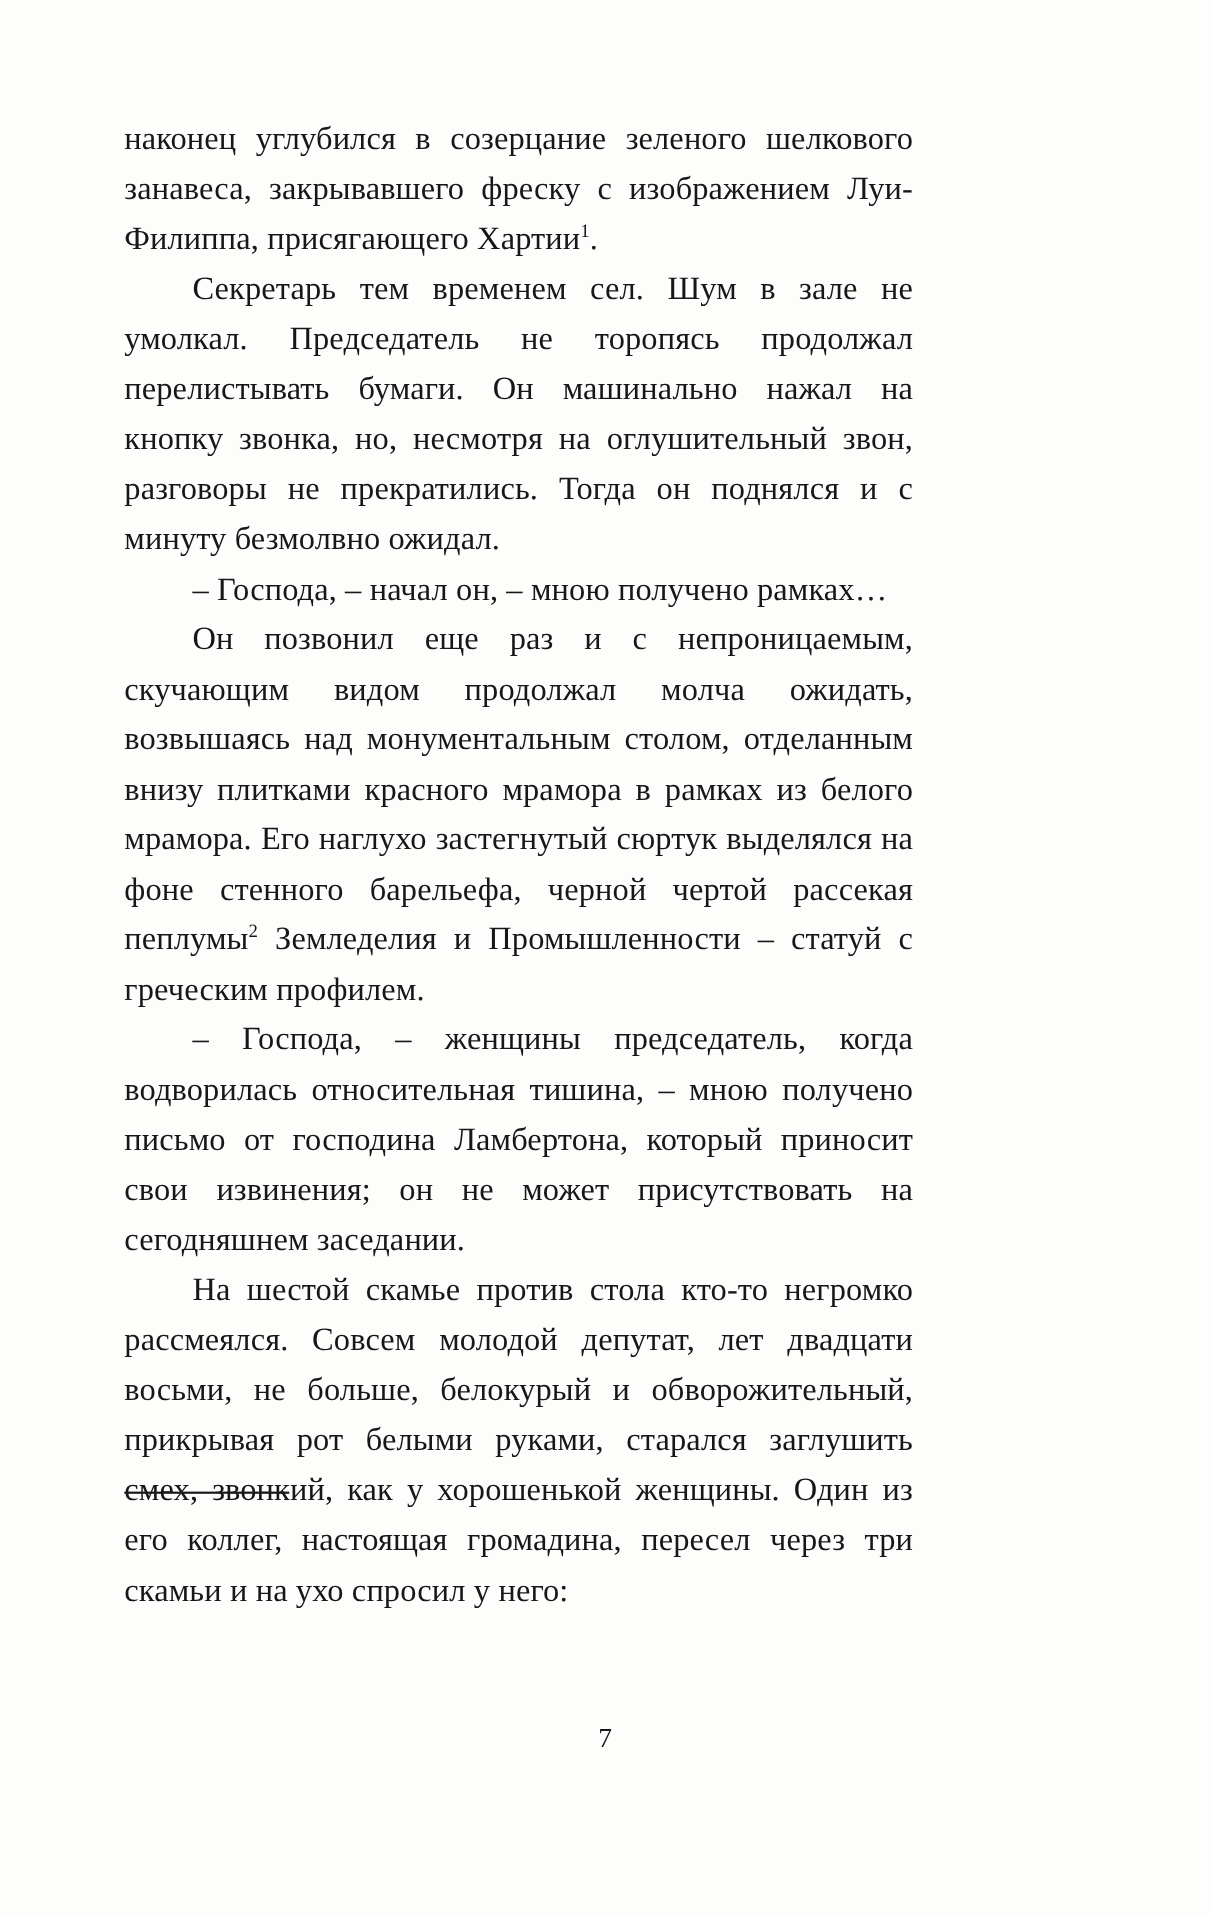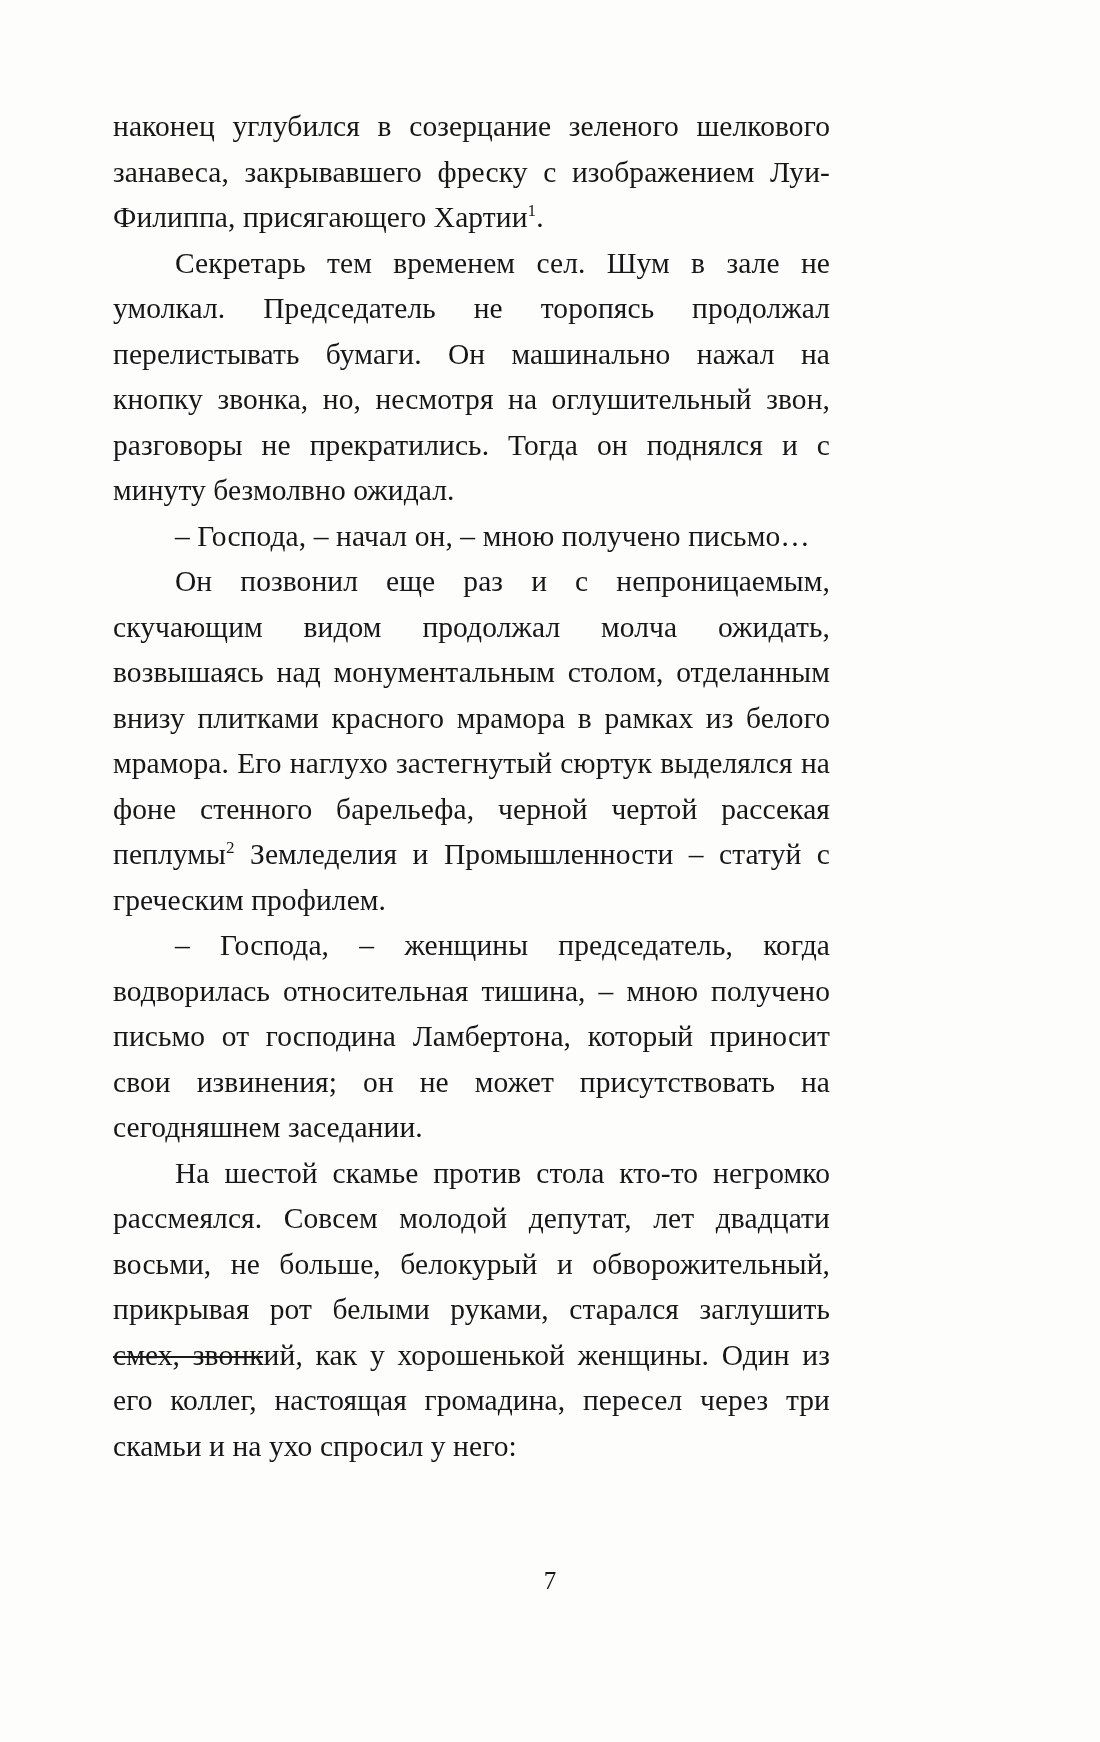--- a/index.html
+++ b/index.html
@@ -104,21 +104,21 @@
 <body>
 
 <div class="page">
 
   <div class="text-block">
 
     <p class="para cont"><span>наконец углубился в созерцание зеленого шелкового занавеса, закрывавшего фреску с изображением Луи-Филиппа, присягающего Хартии</span><sup class="fn">1</sup><span>.</span></p>
 
     <p class="para">Секретарь тем временем сел. Шум в зале не умолкал. Председатель не торопясь продолжал перелистывать бумаги. Он машинально нажал на кнопку звонка, но, несмотря на оглушительный звон, разговоры не прекратились. Тогда он поднялся и с минуту безмолвно ожидал.</p>
 
-    <p class="para">– Господа, – начал он, – мною получено письмо…</p>
+    <p class="para">– Господа, – начал он, – мною получено рамках…</p>
 
     <p class="para"><span>Он позвонил еще раз и с непроницаемым, скучающим видом продолжал молча ожидать, возвышаясь над монументальным столом, отделанным внизу плитками красного мрамора в рамках из белого мрамора. Его наглухо застегнутый сюртук выделялся на фоне стенного барельефа, черной чертой рассекая пеплумы</span><sup class="fn">2</sup><span> Земледелия и Промышленности – статуй с греческим профилем.</span></p>
 
     <p class="para">– Господа, – женщины председатель, когда водворилась относительная тишина, – мною получено письмо от господина Ламбертона, который приносит свои извинения; он не может присутствовать на сегодняшнем заседании.</p>
 
     <p class="para">На шестой скамье против стола кто-то негромко рассмеялся. Совсем молодой депутат, лет двадцати восьми, не больше, белокурый и обворожительный, прикрывая рот белыми руками, старался заглушить смех, звонкий, как у хорошенькой женщины. Один из его коллег, настоящая громадина, пересел через три скамьи и на ухо спросил у него:</p>
 
 
   </div>
 

